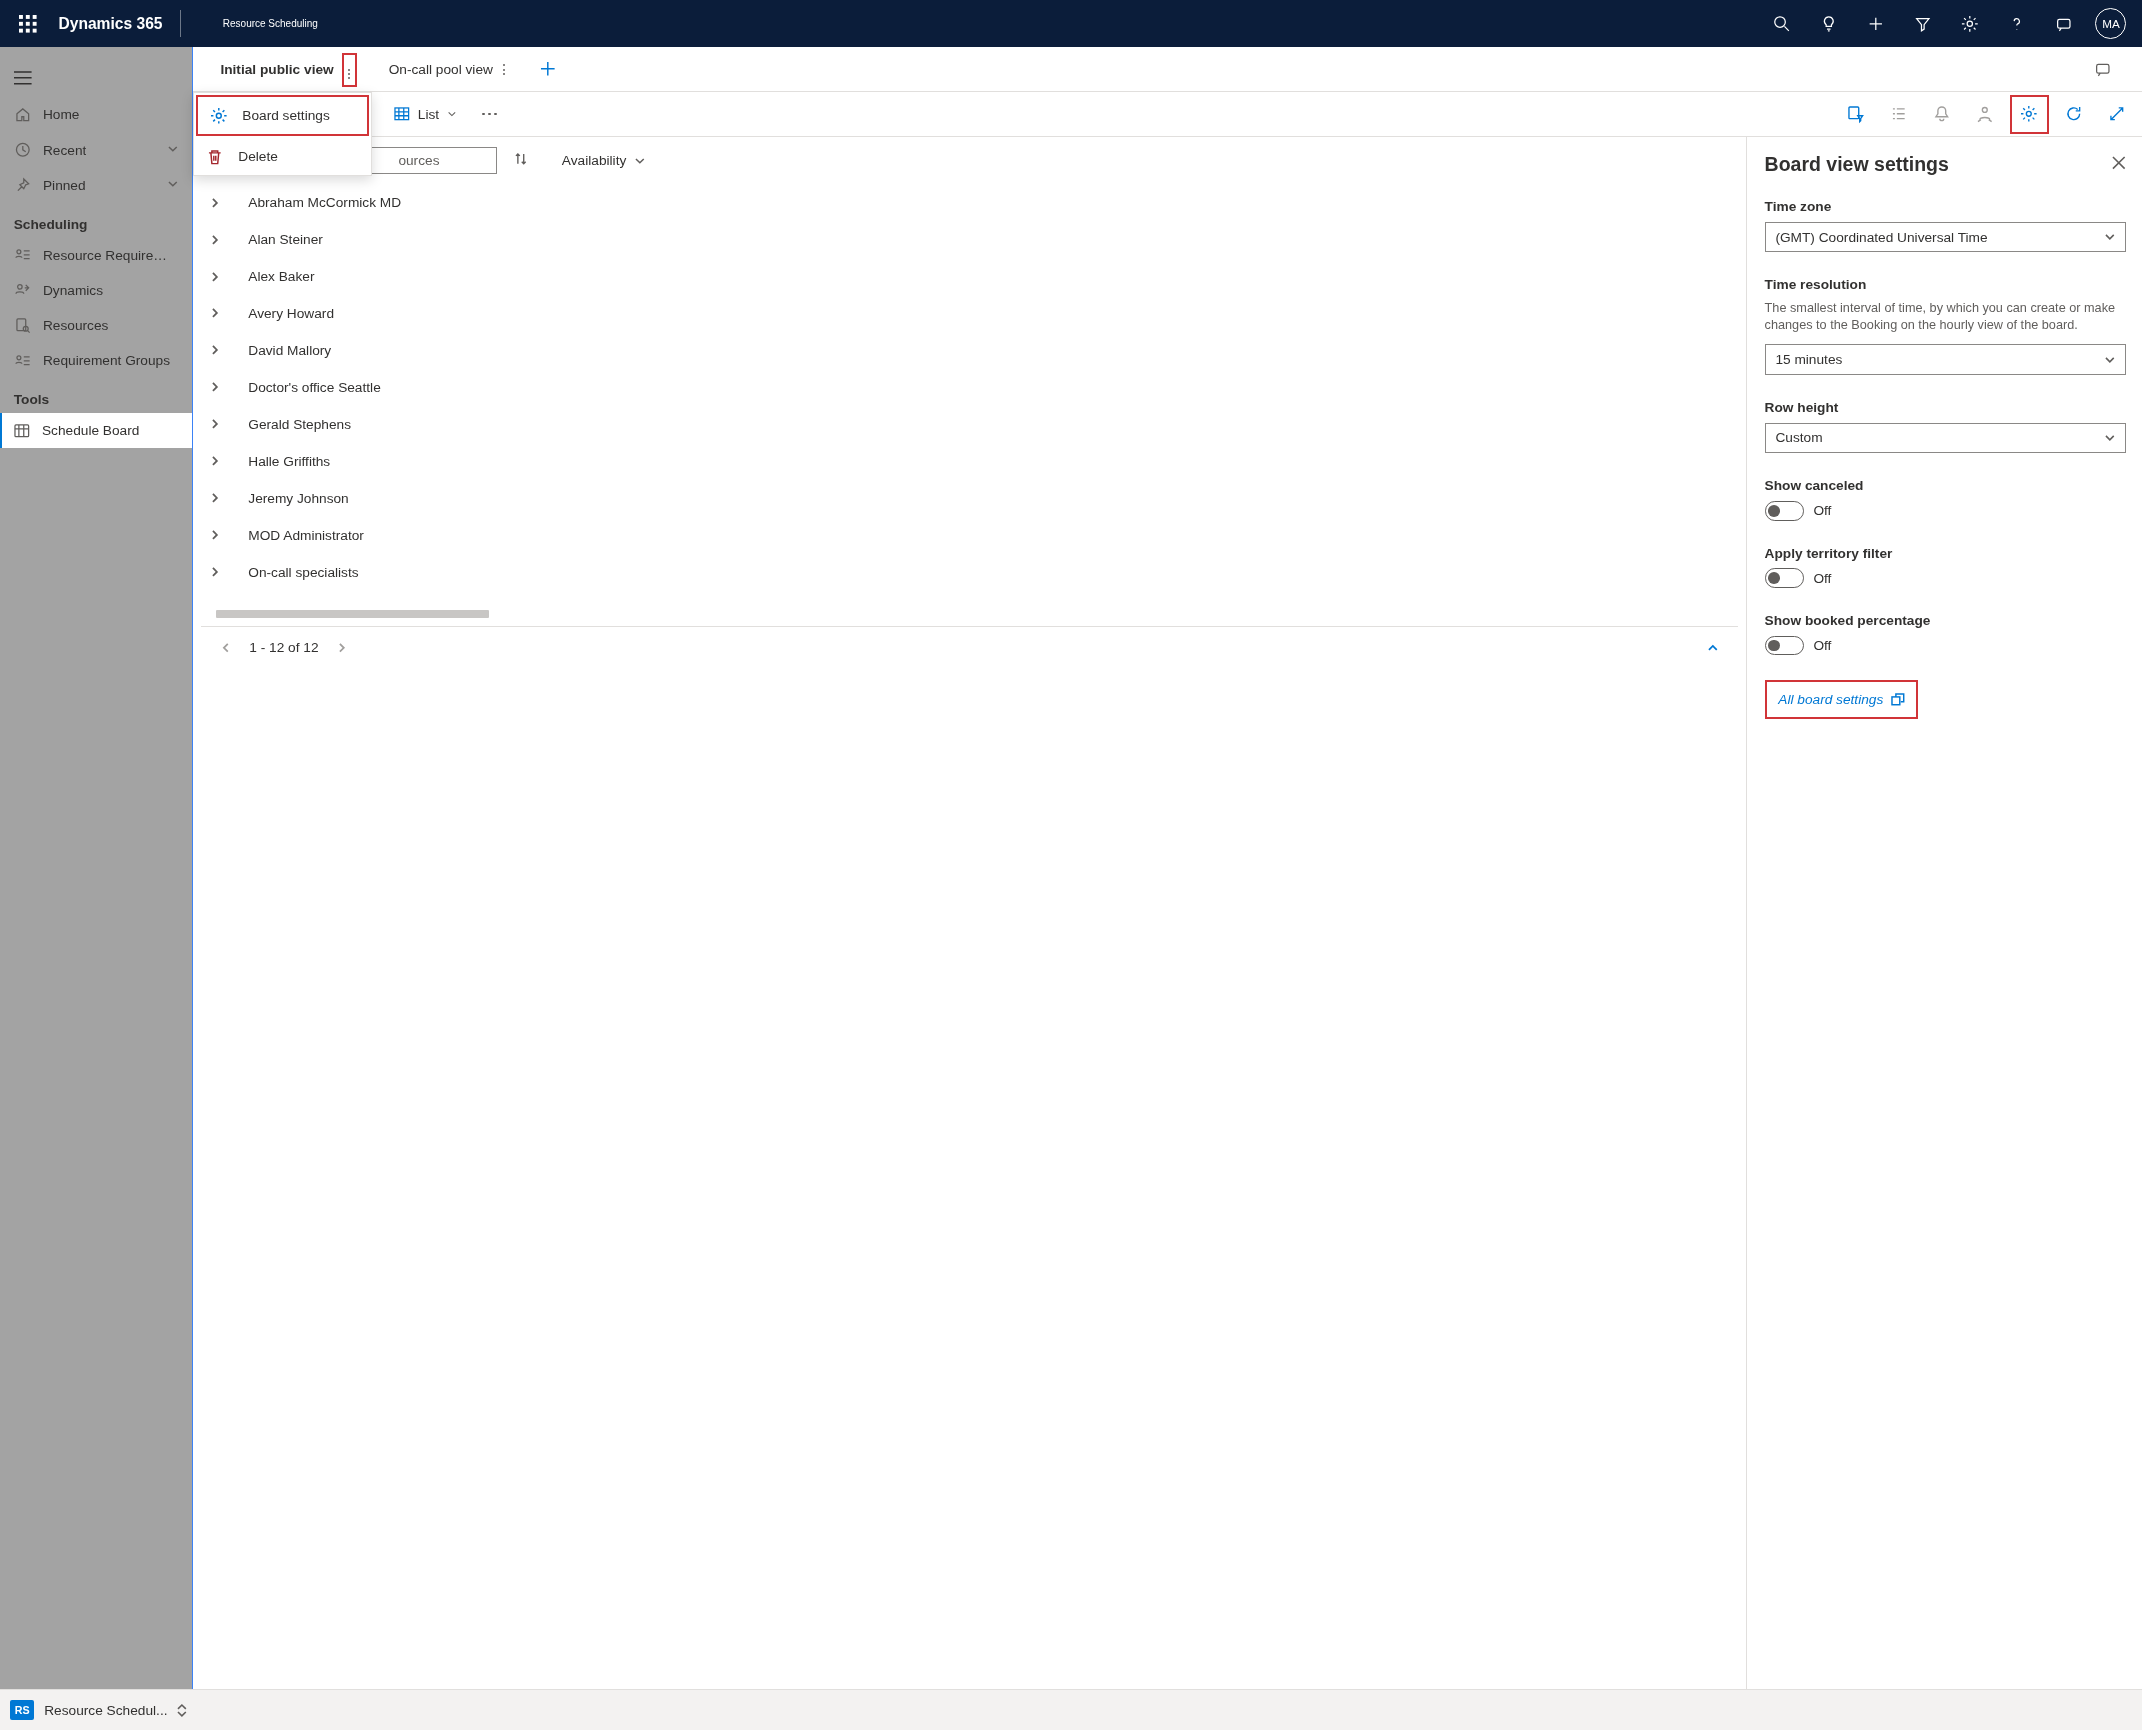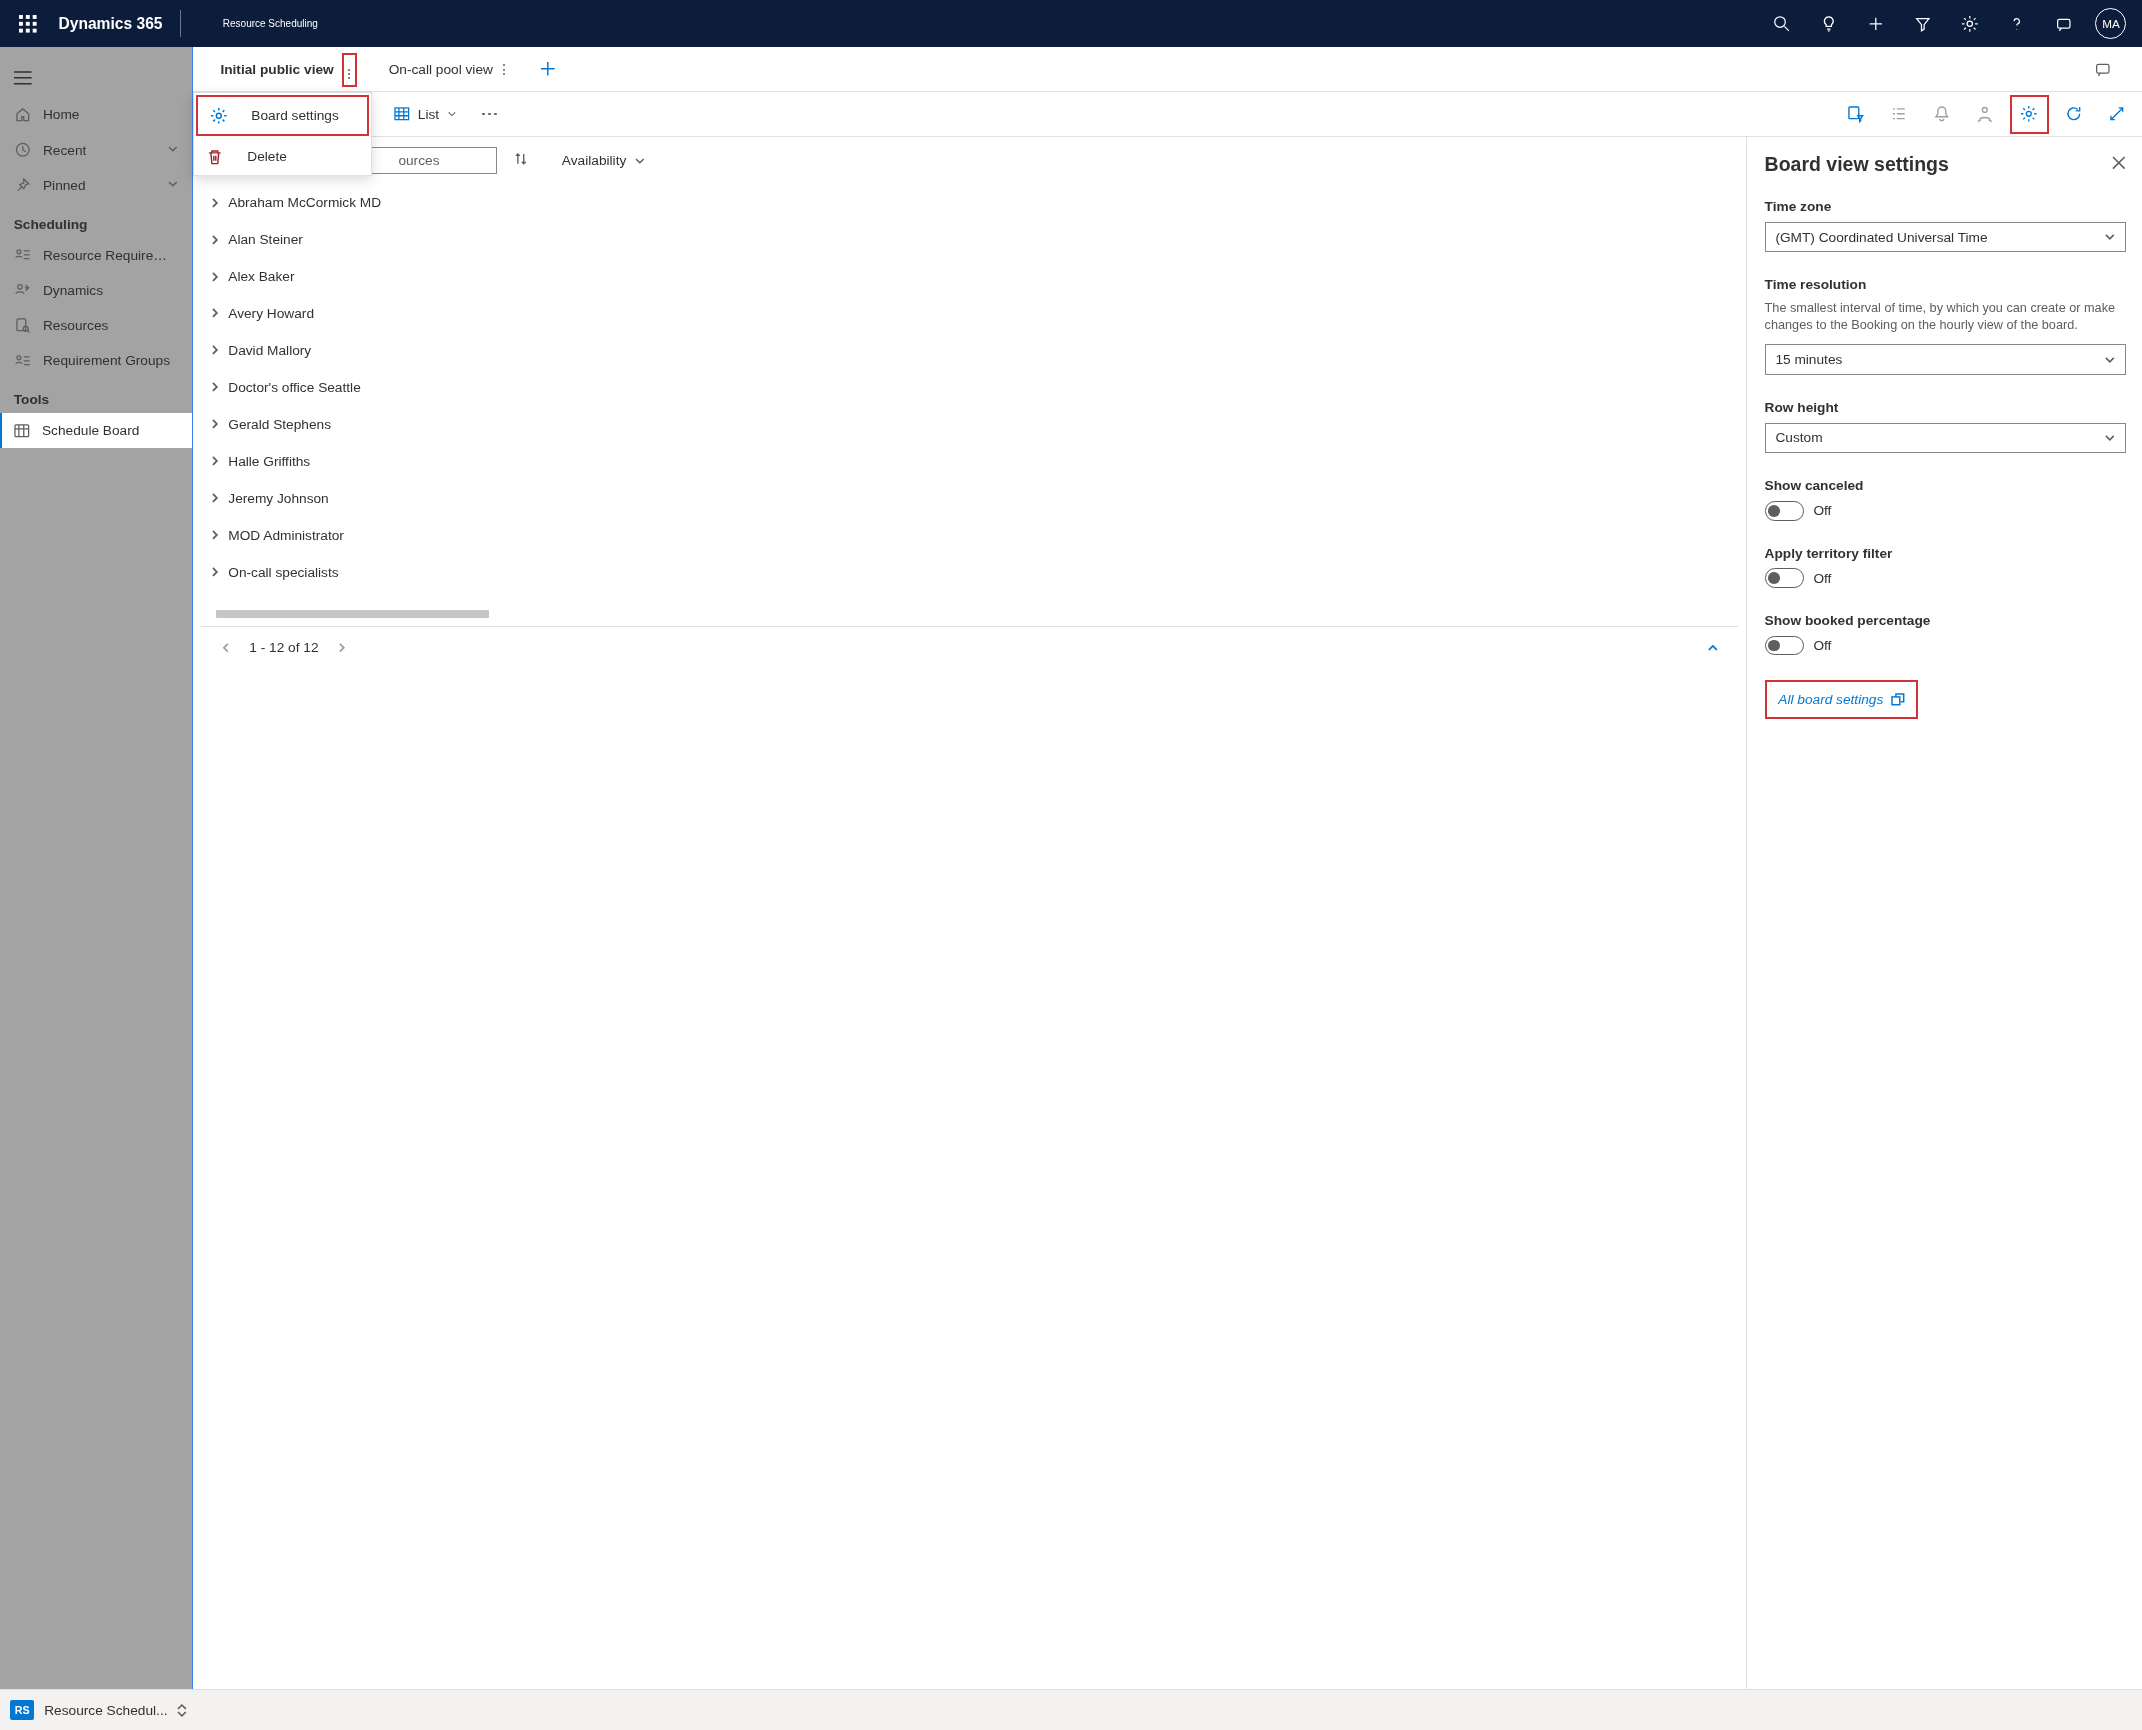--- a/index.html
+++ b/index.html
@@ -40,21 +40,21 @@
     .tab-more { display: inline-flex; flex-direction: column; gap: 2.4px; padding: 2px; }
     .tab-more .dot { width: 2px; height: 2px; background: #605e5c; border-radius: 50%; }
     .tab-red-box { border: 2px solid #d13438; padding: 3.9px 2.9px; }
     .tab-add { width: 35px; height: 35px; display: flex; align-items: center; justify-content: center; cursor: pointer; color: #0078d4; margin-left: 7.8px; }
     .tab-add svg { width: 15.6px; height: 15.6px; stroke: #0078d4; stroke-width: 1.5; }
     .tabs-right { margin-left: auto; display: flex; gap: 7.8px; align-items: center; padding-right: 3.9px; }
     .tabs-right .header-icon svg { stroke: #605e5c; }
 
     
     .context-menu { position: absolute; top: 45px; left: 0; background: white; box-shadow: 0 3.9px 11.7px rgba(0,0,0,0.15); border: 1px solid #e1dfdd; z-index: 100; width: 179px; }
-    .context-item { display: flex; align-items: center; padding: 9.8px 11.7px; gap: 24px; cursor: pointer; font-size: 13.7px; }
+    .context-item { display: flex; align-items: center; padding: 9.8px 11.7px; gap: 15px; cursor: pointer; font-size: 13.7px; }
     .context-red-box { border: 2px solid #d13438; margin: 2px; }
     .ctx-icon { width: 17.6px; height: 17.6px; display: flex; align-items: center; justify-content: center; }
     .ctx-icon.gear svg { stroke: #0078d4; fill: none; stroke-width: 1.5; }
     .ctx-icon.trash svg { stroke: #a4262c; fill: none; stroke-width: 1.5; }
 
     
     .toolbar-row { display: flex; align-items: center; height: 45px; border-bottom: 1px solid #e1dfdd; padding: 0 7.8px; gap: 7.8px; }
     .toolbar-left-hidden { width: 176px; }
     .tb-btn { display: flex; align-items: center; gap: 7.8px; padding: 5.9px 9.8px; cursor: pointer; }
     .tb-btn svg { width: 15.6px; height: 15.6px; stroke: #605e5c; fill: none; stroke-width: 1.3; }
@@ -75,21 +75,21 @@
     .ources-box { border: 1px solid #8a8886; padding: 4.9px 7.8px; font-size: 13.7px; color: #605e5c; width: 189px; margin-left: 57px; text-align: right; padding-right: 57px; }
     .sort-icon { cursor: pointer; }
     .sort-icon svg { width: 15.6px; height: 15.6px; stroke: #605e5c; fill: none; stroke-width: 1.4; }
     .avail-btn { display: flex; align-items: center; gap: 7.8px; cursor: pointer; font-size: 13.7px; margin-left: 17.6px; }
 
     
     .body-split { flex: 1; display: flex; overflow: hidden; }
 
     
     .resource-list { flex: 1; overflow-y: auto; padding: 0 7.8px 7.8px; }
-    .resource-row { display: flex; align-items: center; padding: 10.7px 5.9px; gap: 6px; cursor: pointer; }
+    .resource-row { display: flex; align-items: center; padding: 10.7px 5.9px; gap: 26px; cursor: pointer; }
     .r-chev { width: 15.6px; height: 15.6px; display: flex; align-items: center; justify-content: center; }
     .r-chev svg { width: 9.8px; height: 9.8px; stroke: #605e5c; fill: none; stroke-width: 1.8; }
     .scroll-indicator { height: 7.8px; background: #c8c6c4; width: 273px; margin: 19.5px 15.6px 7.8px; border-radius: 1px; }
 
     
     .settings-panel { width: 396px; border-left: 1px solid #e1dfdd; padding: 15.6px 15.6px 15.6px 17.6px; overflow-y: auto; }
     .panel-header { display: flex; align-items: center; justify-content: space-between; margin-bottom: 23.4px; }
     .panel-title { font-size: 19.5px; font-weight: 600; }
     .close-x { cursor: pointer; }
     .close-x svg { width: 15.6px; height: 15.6px; stroke: #605e5c; stroke-width: 1.6; }

